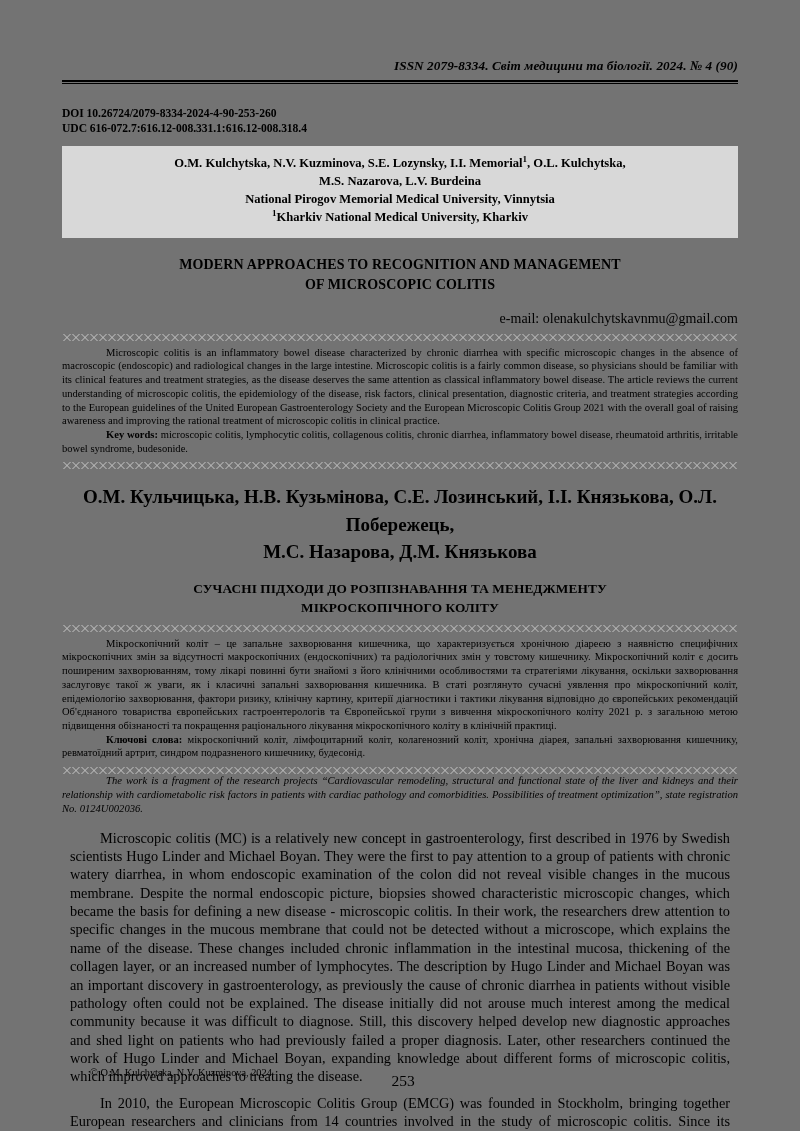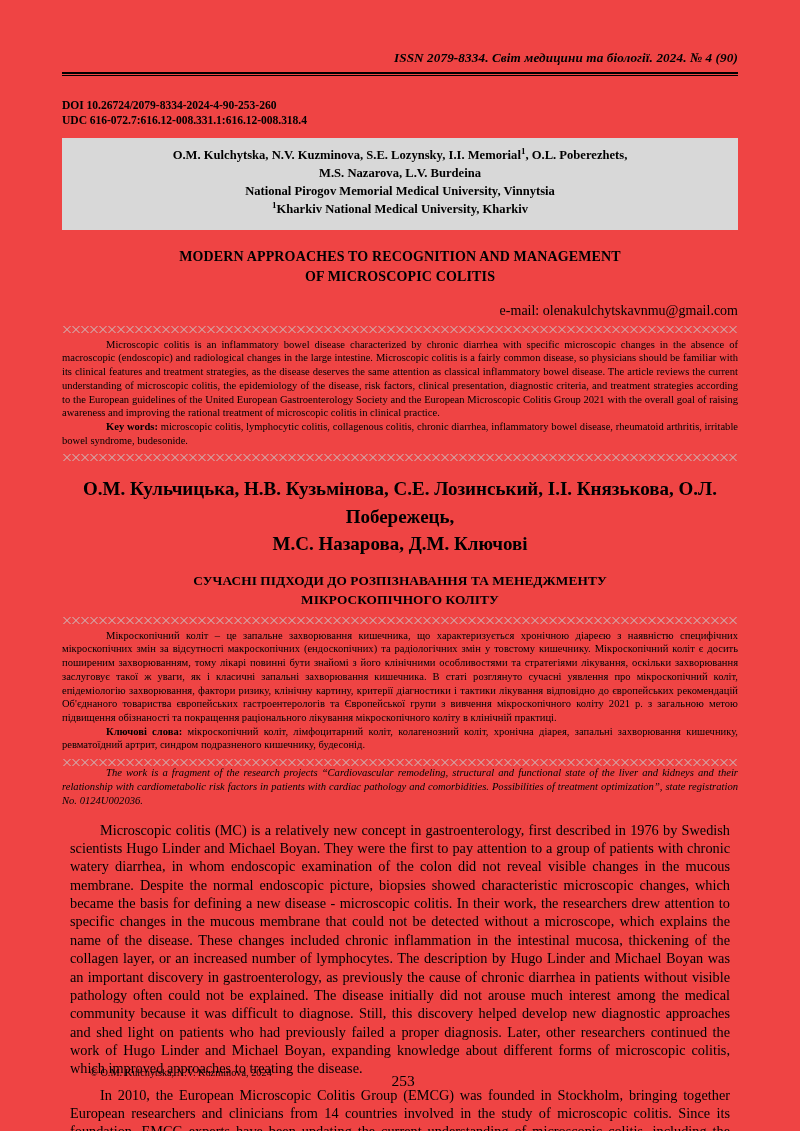--- a/index.html
+++ b/index.html
@@ -9,24 +9,24 @@
   }
   body {
     font-family: "Liberation Serif", "DejaVu Serif", serif;
     color: #000000;
   }
   .page {
     position: relative;
     width: 800px;
     height: 1131px;
     margin: 0 auto;
-    background: #ef4444;
+    background: #737373;
     overflow: hidden;
     box-sizing: border-box;
-    padding: 8px 62px;
+    padding: 16px 62px;
   }
 
   
   .running-head {
     padding-top: 42px;
     text-align: right;
     font-style: italic;
     font-weight: bold;
     font-size: 13.2px;
     letter-spacing: 0.1px;
@@ -170,21 +170,21 @@
 
   <div class="running-head">ISSN 2079-8334. Світ медицини та біології. 2024. № 4 (90)</div>
   <div class="rule-double"></div>
 
   <div class="ids">
     <div>DOI 10.26724/2079-8334-2024-4-90-253-260</div>
     <div>UDC 616-072.7:616.12-008.331.1:616.12-008.318.4</div>
   </div>
 
   <div class="author-block">
-    <div><span>O.M. Kulchytska, N.V. Kuzminova, S.E. Lozynsky, I.I. Memorial</span><sup>1</sup><span>, O.L. Poberezhets,</span></div>
+    <div><span>O.M. Kulchytska, N.V. Kuzminova, S.E. Lozynsky, I.I. Memorial</span><sup>1</sup><span>, O.L. Kulchytska,</span></div>
     <div>M.S. Nazarova, L.V. Burdeina</div>
     <div class="affil">National Pirogov Memorial Medical University, Vinnytsia</div>
     <div class="affil"><sup>1</sup><span>Kharkiv National Medical University, Kharkiv</span></div>
   </div>
 
   <div class="article-title">
     <div>MODERN APPROACHES TO RECOGNITION AND MANAGEMENT</div>
     <div>OF MICROSCOPIC COLITIS</div>
   </div>
 
@@ -194,21 +194,21 @@
 
   <div class="abstract">
     <p class="first">Microscopic colitis is an inflammatory bowel disease characterized by chronic diarrhea with specific microscopic changes in the absence of macroscopic (endoscopic) and radiological changes in the large intestine. Microscopic colitis is a fairly common disease, so physicians should be familiar with its clinical features and treatment strategies, as the disease deserves the same attention as classical inflammatory bowel disease. The article reviews the current understanding of microscopic colitis, the epidemiology of the disease, risk factors, clinical presentation, diagnostic criteria, and treatment strategies according to the European guidelines of the United European Gastroenterology Society and the European Microscopic Colitis Group 2021 with the overall goal of raising awareness and improving the rational treatment of microscopic colitis in clinical practice.</p>
     <p class="kw"><b>Key words:</b> <span>microscopic colitis, lymphocytic colitis, collagenous colitis, chronic diarrhea, inflammatory bowel disease, rheumatoid arthritis, irritable bowel syndrome, budesonide.</span></p>
   </div>
 
   <div class="wavy"></div>
 
   <div class="uk-authors">
     <div>О.М. Кульчицька, Н.В. Кузьмінова, С.Е. Лозинський, І.І. Князькова, О.Л. Побережець,</div>
-    <div>М.С. Назарова, Д.М. Ключові</div>
+    <div>М.С. Назарова, Д.М. Князькова</div>
   </div>
 
   <div class="uk-title">
     <div>СУЧАСНІ ПІДХОДИ ДО РОЗПІЗНАВАННЯ ТА МЕНЕДЖМЕНТУ</div>
     <div>МІКРОСКОПІЧНОГО КОЛІТУ</div>
   </div>
 
   <div class="wavy"></div>
 
   <div class="abstract">

